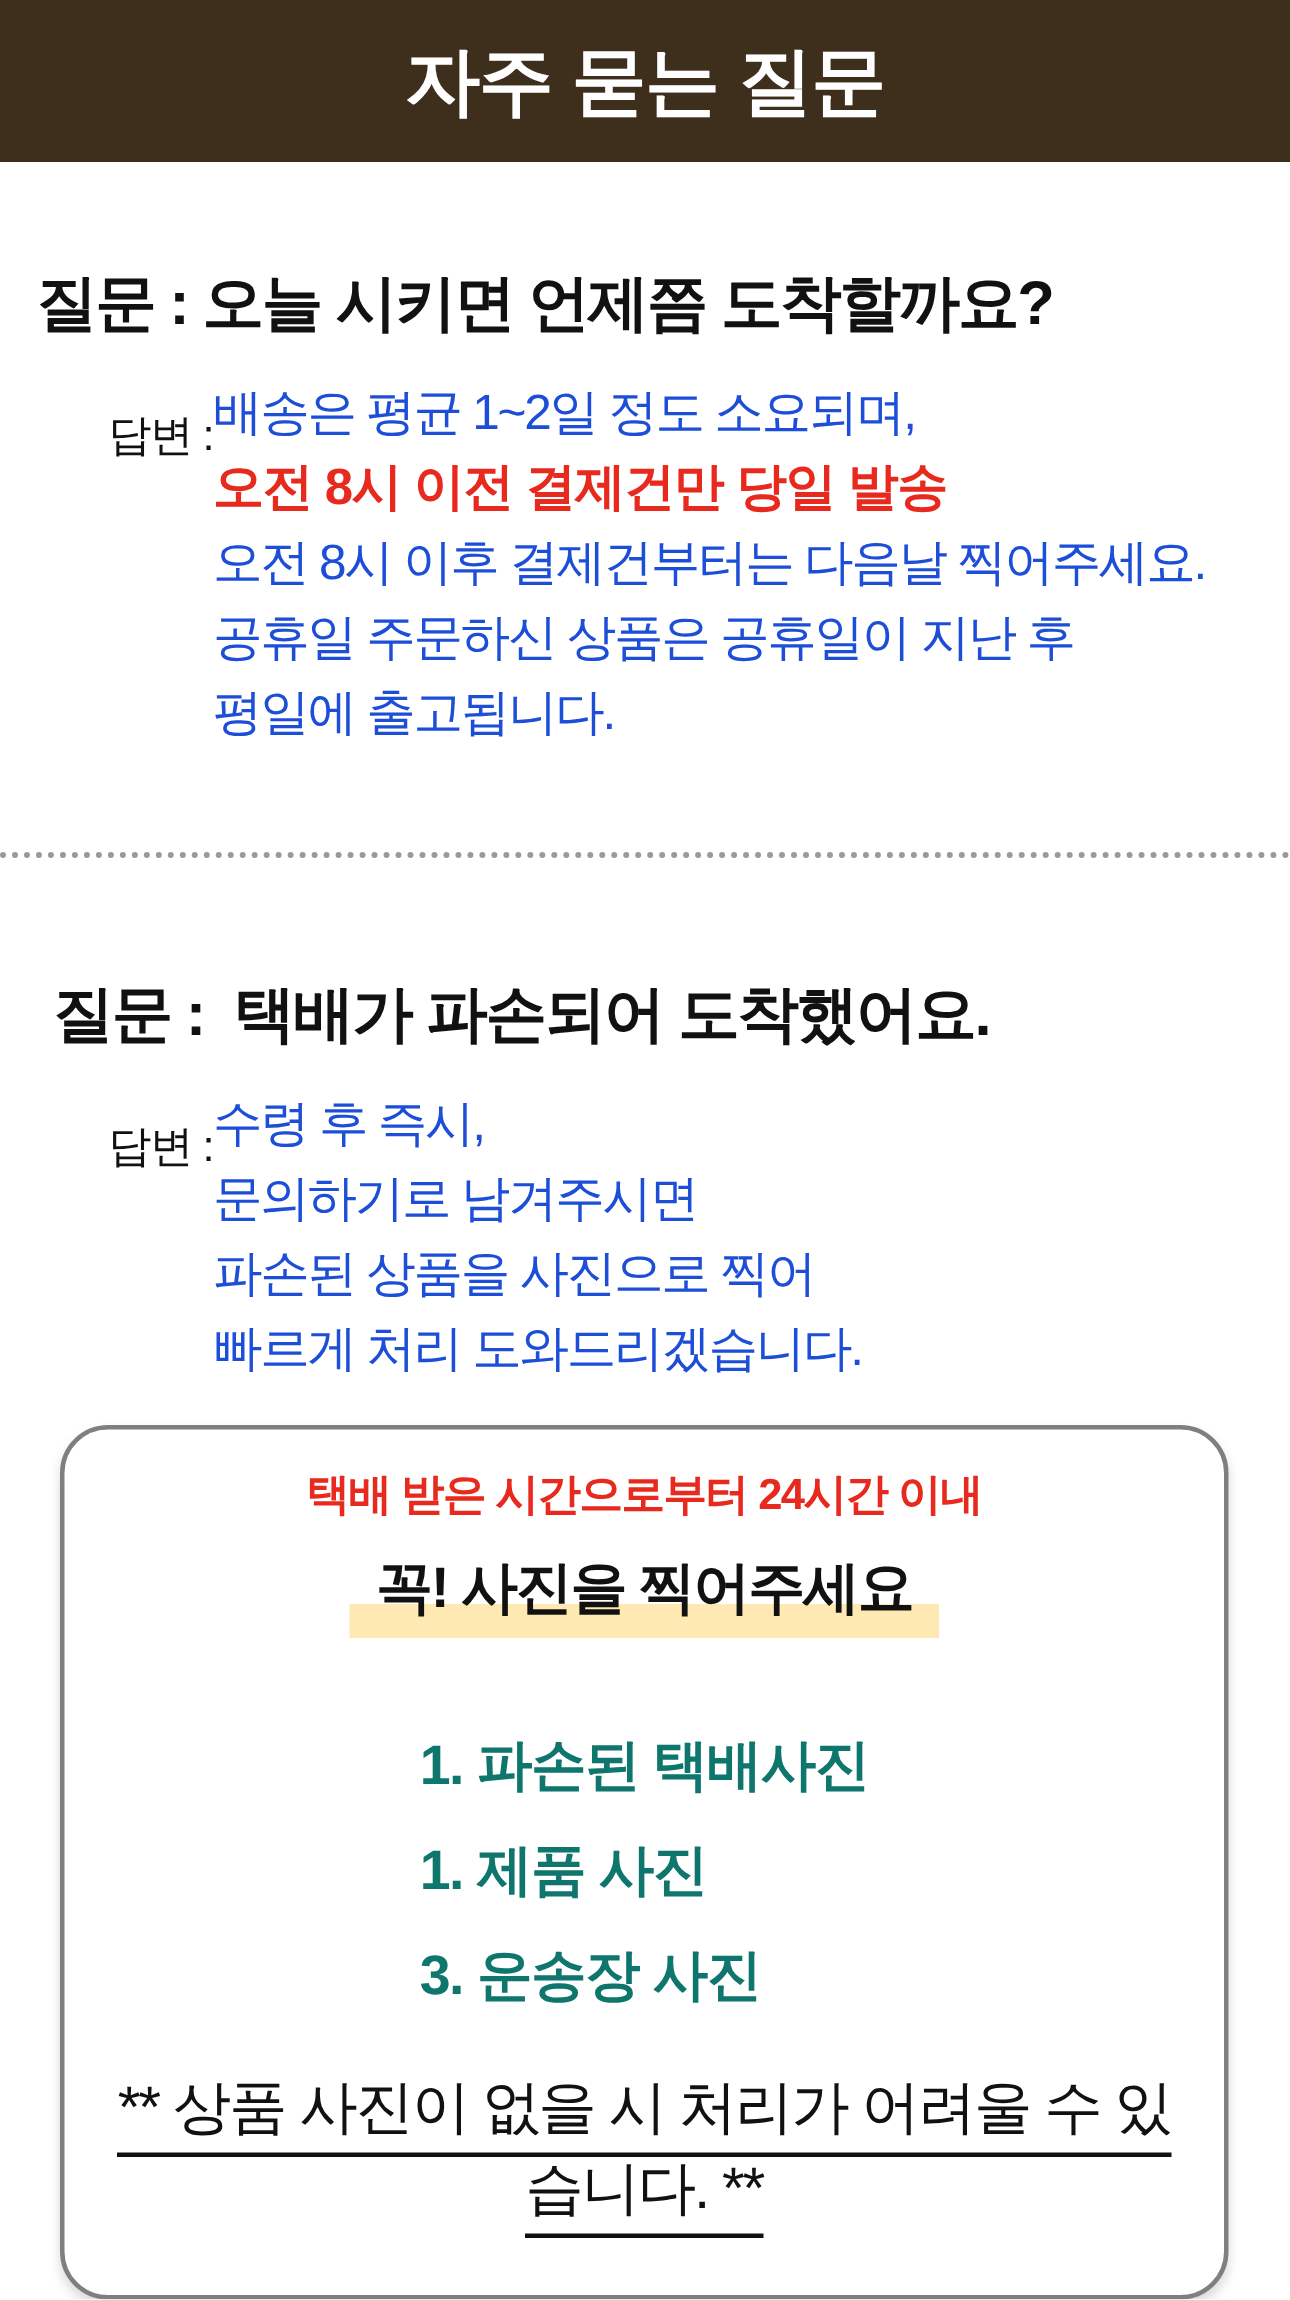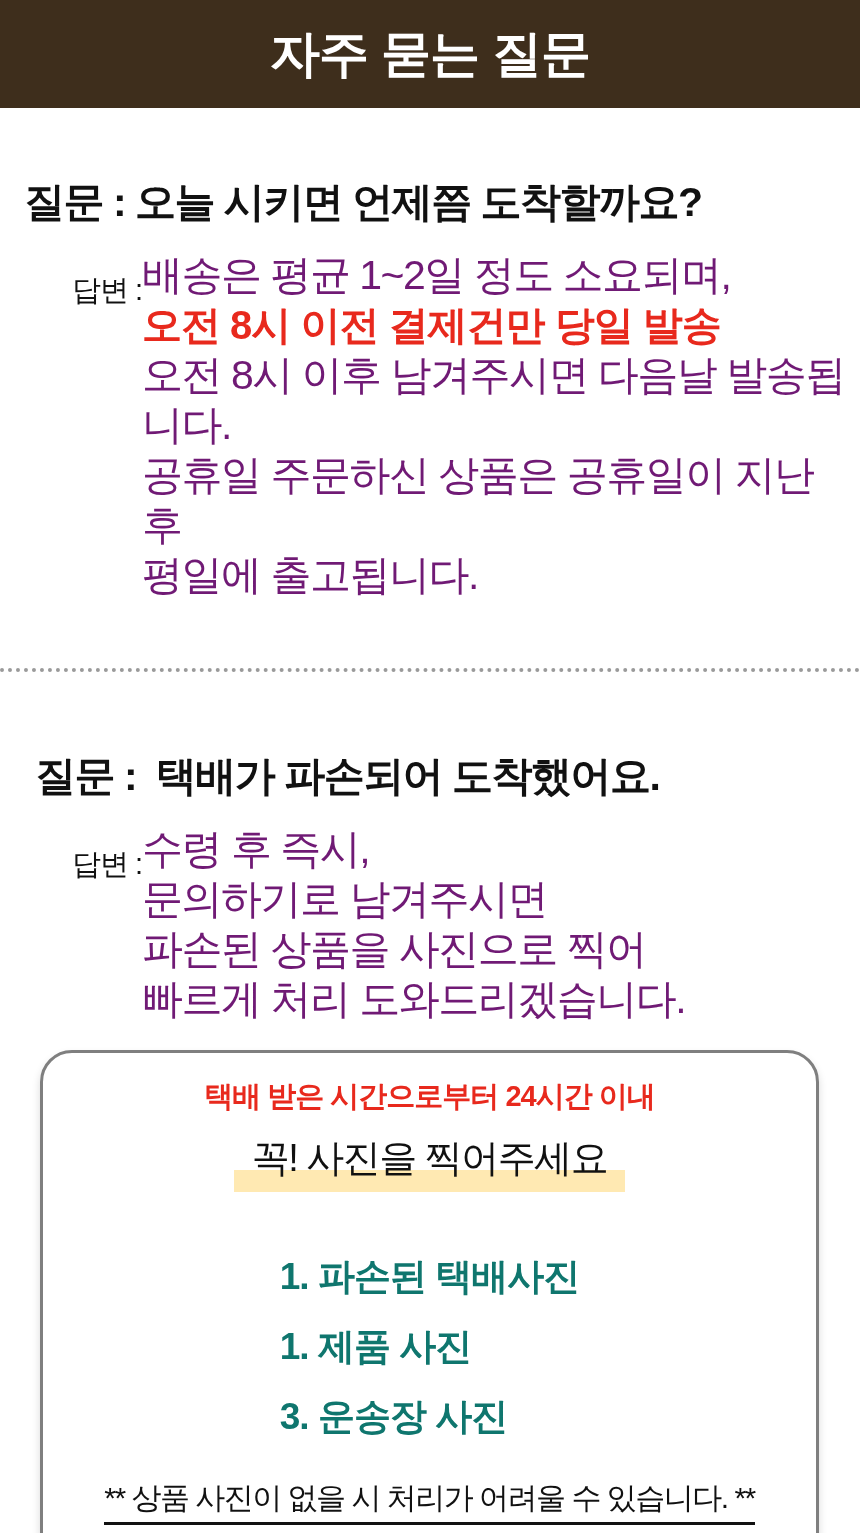--- a/index.html
+++ b/index.html
@@ -56,30 +56,30 @@
     position: absolute;
     left: 72px;
     top: 21px;
     font-size: 29px;
     letter-spacing: -1px;
     color: #111111;
     white-space: nowrap;
   }
   .answer-lines p {
     margin: 0;
-    font-size: 41px;
+    font-size: 33px;
     line-height: 50px;
     letter-spacing: -1.5px;
-    color: #701a75;
+    color: #1d4ed8;
     white-space: pre-wrap;
   }
   .answer-lines p.red-strong {
     color: #e8291d;
     font-weight: 900;
-    font-size: 40px;
+    font-size: 34px;
     letter-spacing: -1px;
   }
   
   .divider {
     border: 0;
     border-top: 4px dotted #9a9a9a;
     margin: 68px 0 0 0;
   }
   
   .notice-box {
@@ -94,21 +94,21 @@
   .notice-red-title {
     margin: 0;
     font-size: 29px;
     font-weight: 900;
     letter-spacing: -1px;
     color: #e8291d;
   }
   .notice-highlight-title {
     margin: 16px auto 0 auto;
     font-size: 38px;
-    font-weight: 400;
+    font-weight: 700;
     letter-spacing: -1.5px;
     color: #111111;
   }
   .notice-highlight-title .hl {
     display: inline-block;
     padding: 0 18px 8px 18px;
     background: linear-gradient(180deg, rgba(0,0,0,0) 62%, #ffe9b2 62%);
   }
   .notice-list {
     width: fit-content;
@@ -119,21 +119,21 @@
     margin: 0;
     font-size: 37px;
     line-height: 70px;
     font-weight: 900;
     letter-spacing: -1px;
     color: #0f766e;
     white-space: pre-wrap;
   }
   .notice-footnote {
     margin: 26px 0 0 0;
-    font-size: 30px;
+    font-size: 39px;
     letter-spacing: -1.5px;
     color: #111111;
   }
   .notice-footnote .underline {
     border-bottom: 3px solid #111111;
     padding-bottom: 8px;
     white-space: pre-wrap;
   }
 </style>
 </head>
@@ -145,21 +145,21 @@
     <div class="header-title">자주 묻는 질문</div>
   </div>
 
   <section class="faq1">
     <h2 class="faq-question">질문 : 오늘 시키면 언제쯤 도착할까요?</h2>
     <div class="answer">
       <span class="answer-label">답변 :</span>
       <div class="answer-lines">
         <p>배송은 평균 1~2일 정도 소요되며,</p>
         <p class="red-strong">오전 8시 이전 결제건만 당일 발송</p>
-        <p>오전 8시 이후 남겨주시면 다음날 발송됩니다.</p>
+        <p>오전 8시 이후 결제건부터는 다음날 찍어주세요.</p>
         <p>공휴일 주문하신 상품은 공휴일이 지난 후</p>
         <p>평일에 출고됩니다.</p>
       </div>
     </div>
   </section>
 
   <hr class="divider">
 
   <section class="faq2">
     <h2 class="faq-question">질문 :  택배가 파손되어 도착했어요.</h2>

